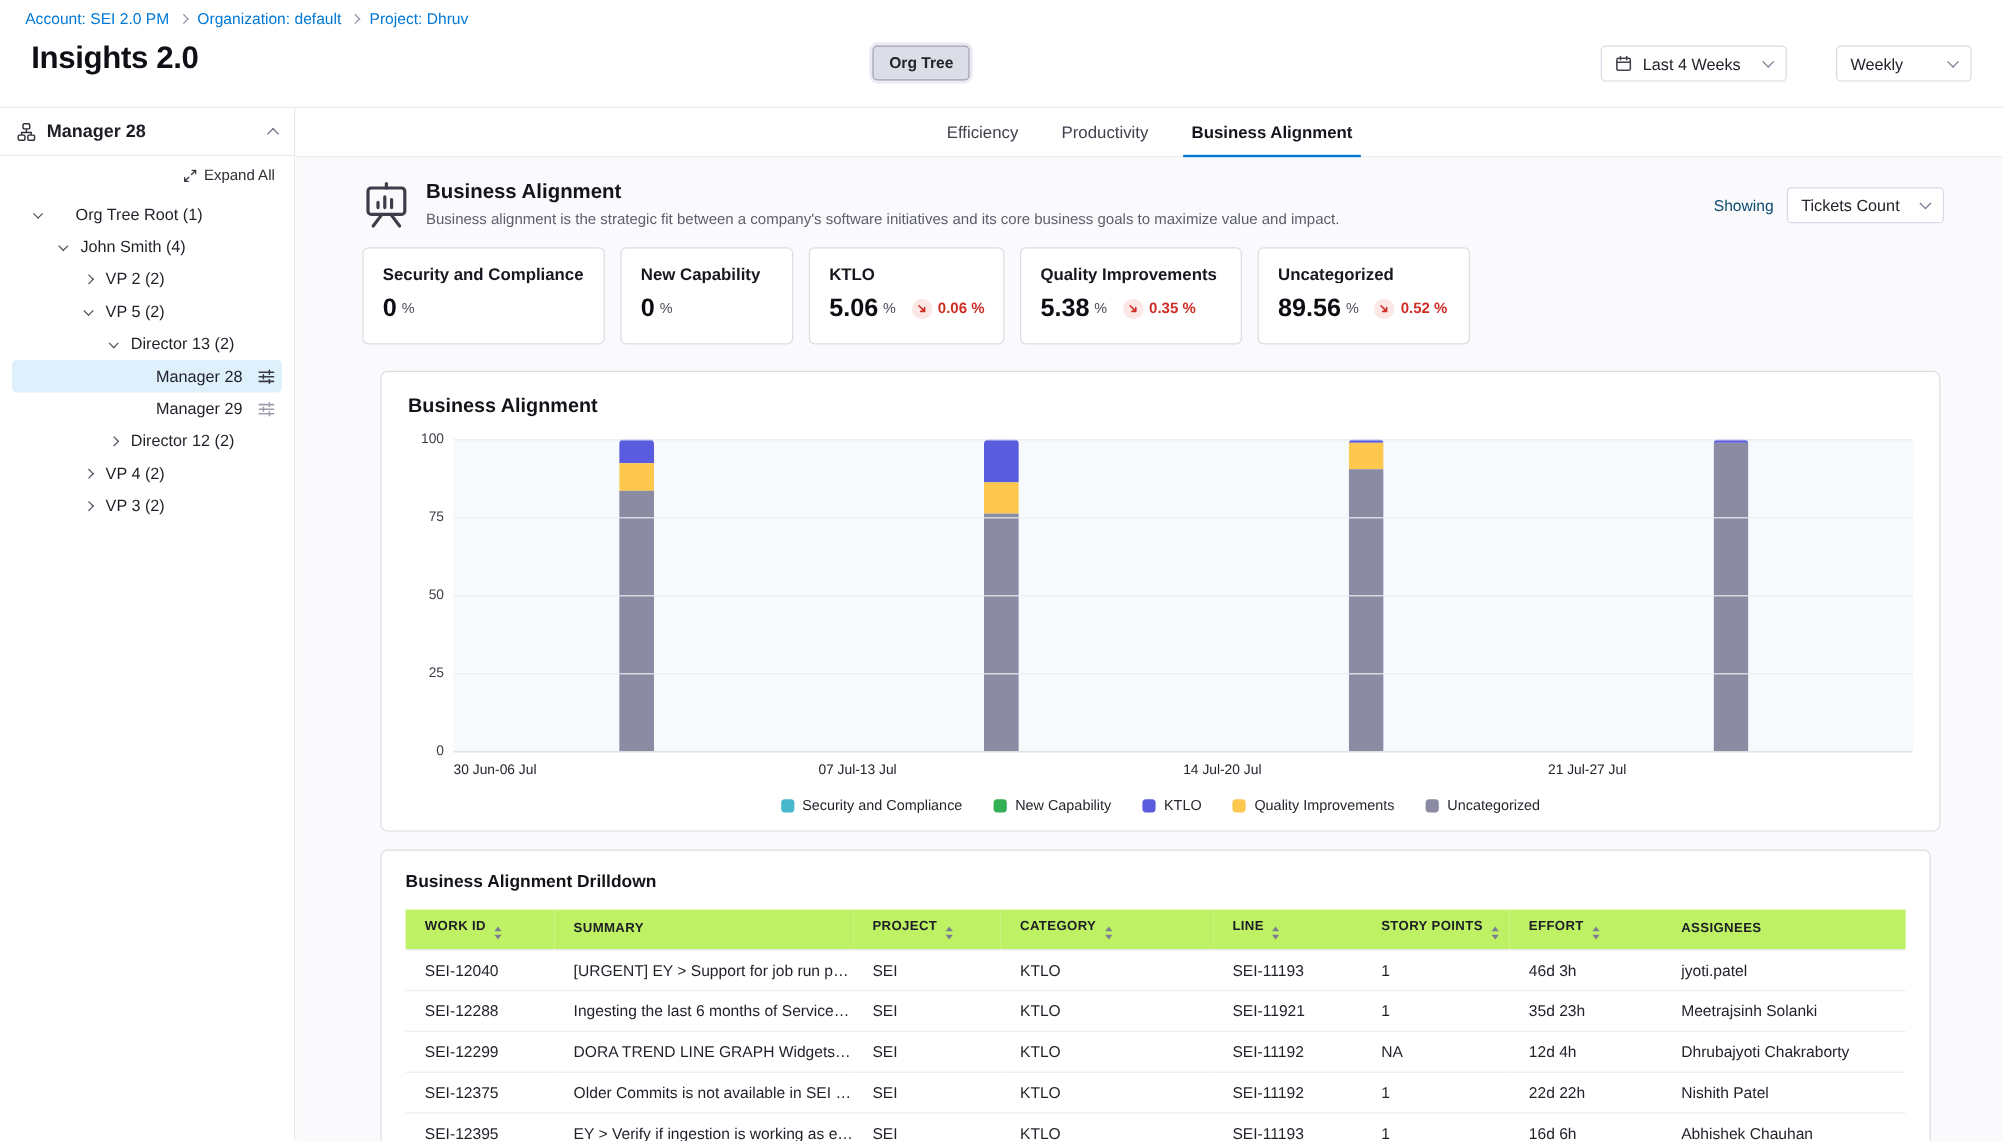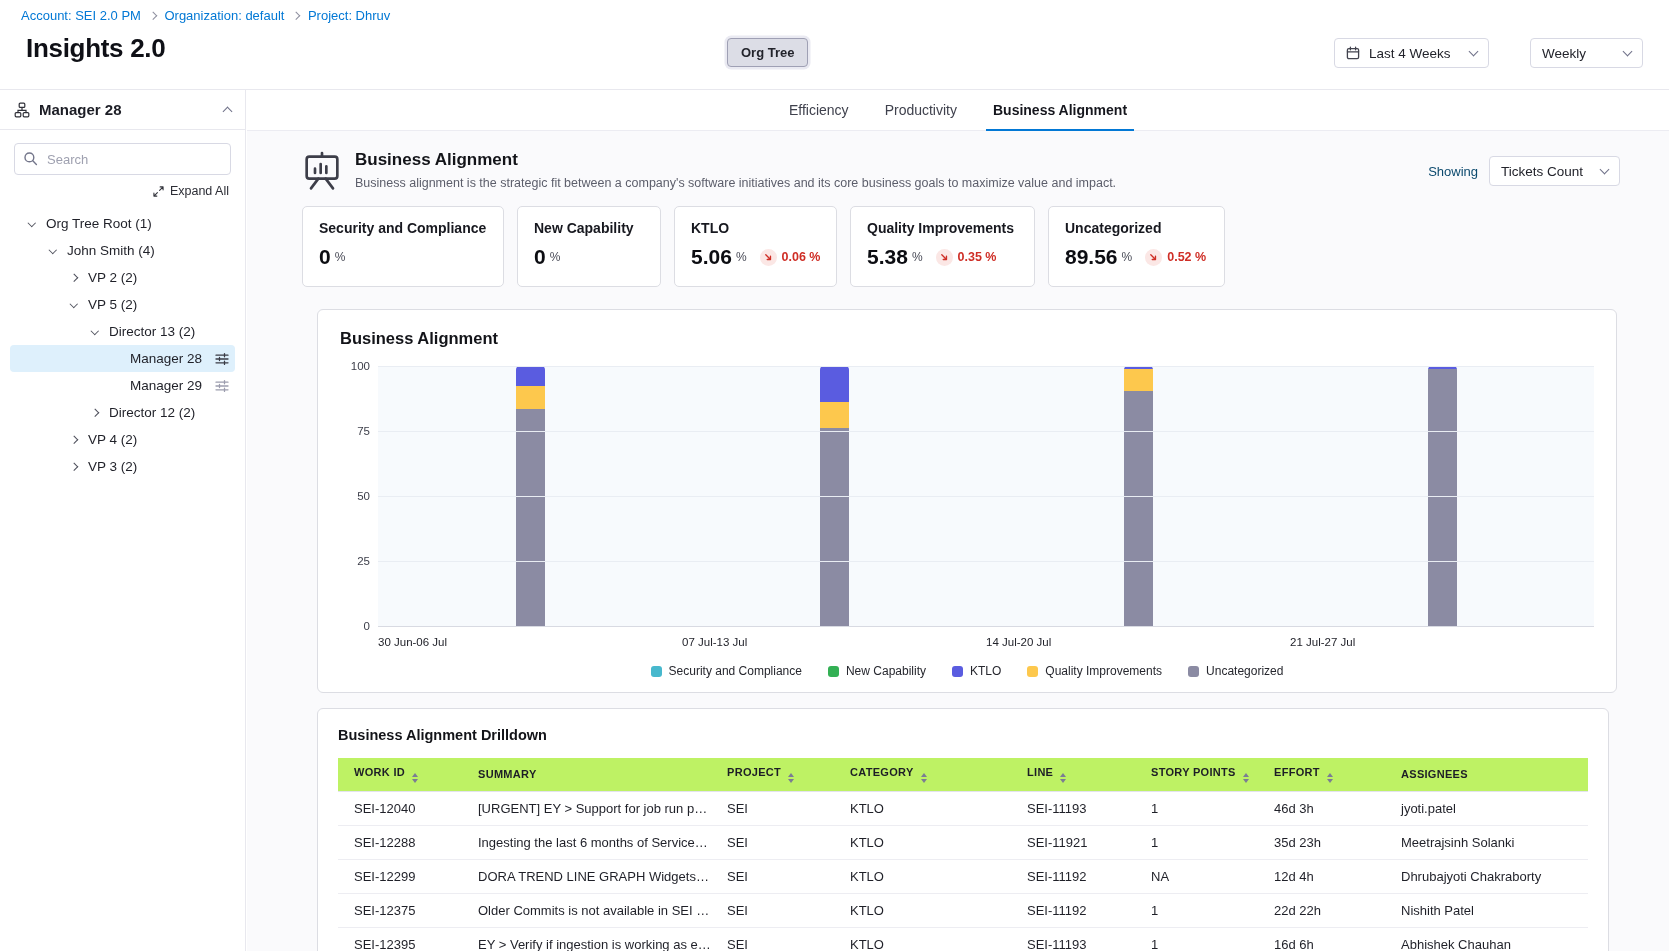--- a/index.html
+++ b/index.html
@@ -158,35 +158,28 @@
   <div class="sidebar-head">
     <svg width="16" height="16" viewBox="0 0 16 16" fill="none" stroke="#2f3038" stroke-width="1.2">
         <rect x="5.2" y="1.2" width="5.6" height="4.2" rx="1"></rect>
         <rect x="1.2" y="10.6" width="5.6" height="4.2" rx="1"></rect>
         <rect x="9.2" y="10.6" width="5.6" height="4.2" rx="1"></rect>
         <path d="M8 5.4v3M4 10.6V8.4h8v2.2"></path>
       </svg>
     <span>Manager 28</span>
     <span class="cv up push"></span>
   </div>
-  <div class="search-wrap">
-    <svg width="15" height="15" viewBox="0 0 15 15" fill="none" stroke="#73758a" stroke-width="1.4" stroke-linecap="round">
-        <circle cx="6.4" cy="6.4" r="4.4"></circle>
-        <path d="M9.8 9.8L13.4 13.4"></path>
-      </svg>
-    <input class="search-input" placeholder="Search" style="">
-  </div>
   <div class="expand-all">
     <svg width="11" height="11" viewBox="0 0 12 12" fill="none" stroke="#33343c" stroke-width="1.2" stroke-linecap="round">
         <path d="M7.2 4.8L11 1M11 1H7.8M11 1v3.2M4.8 7.2L1 11M1 11h3.2M1 11V7.8"></path>
       </svg>
     <span>Expand All</span>
   </div>
   <div class="tree" id="tree">
-      <div class="tree-row" style="padding-left: 14px;">
+      <div class="tree-row" style="padding-left: 14px; gap: 17px;">
         <span class="tree-chev">
           <span class="tcv down"></span>
         </span>
         <span>Org Tree Root (1)</span>
       </div>
       <div class="tree-row" style="padding-left: 35px;">
         <span class="tree-chev">
           <span class="tcv down"></span>
         </span>
         <span>John Smith (4)</span>

